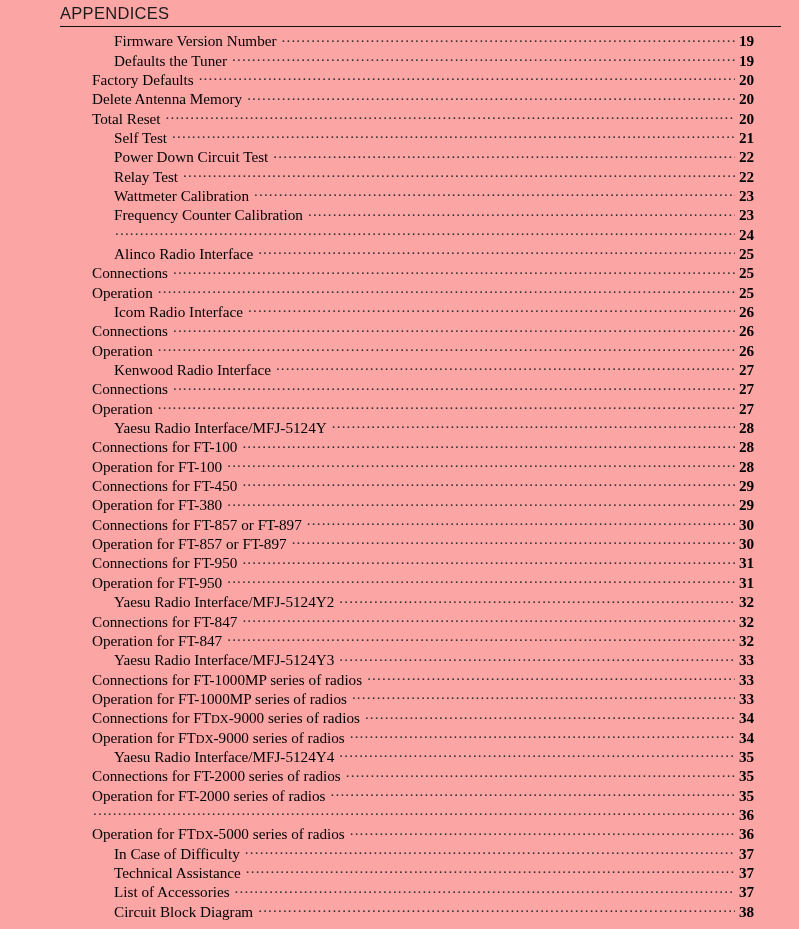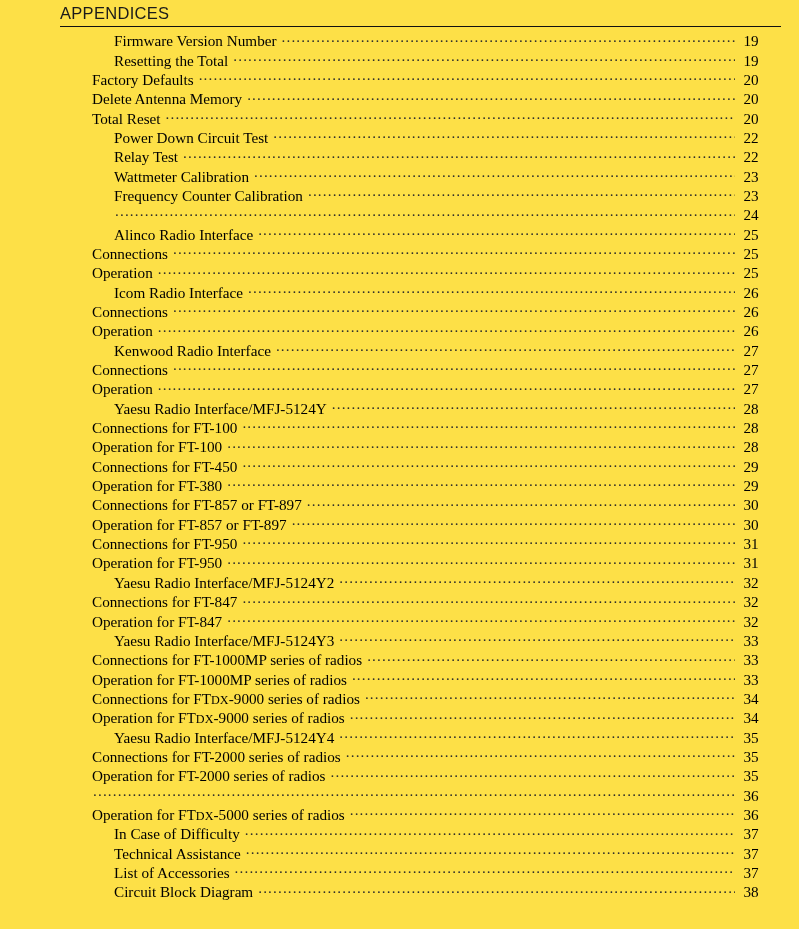--- a/index.html
+++ b/index.html
@@ -12,21 +12,21 @@
     width: 799px;
     height: 929px;
     font-family: "Liberation Serif", "DejaVu Serif", serif;
     color: #000000;
     overflow: hidden;
   }
   .page {
     position: relative;
     width: 799px;
     height: 929px;
-    background: #fde047;
+    background: #fca5a5;
   }
 
   
   .section-heading {
     position: absolute;
     left: 60px;
     top: 4px;
     font-family: "Liberation Sans", "DejaVu Sans", sans-serif;
     font-size: 16.5px;
     font-weight: 400;
@@ -80,22 +80,23 @@
     left: 0;
     bottom: 0.02em;
     letter-spacing: 1.15px;
     font-size: 15.2px;
     color: #2b2b2b;
     white-space: nowrap;
   }
   .toc-entry .page-num {
     flex: 0 0 auto;
     width: 24px;
-    text-align: center;
+    text-align: left;
     padding-left: 3px;
+    font-weight: bold;
   }
 
   
   .lvl-1 { padding-left: 114px; }
   .lvl-2 { padding-left: 92px; }
 
   
   .sc {
     font-size: 0.80em;
     letter-spacing: 0.1px;
@@ -111,40 +112,45 @@
 
   <div class="heading-rule"></div>
 
   <div class="toc" id="toc-list">
       <div class="toc-entry lvl-1">
         <span class="label">Firmware Version Number</span>
         <span class="leader"></span>
         <span class="page-num">19</span>
       </div>
       <div class="toc-entry lvl-1">
-        <span class="label">Resetting the Total</span>
+        <span class="label">Defaults the Tuner</span>
         <span class="leader"></span>
         <span class="page-num">19</span>
       </div>
       <div class="toc-entry lvl-2">
         <span class="label">Factory Defaults</span>
         <span class="leader"></span>
         <span class="page-num">20</span>
       </div>
       <div class="toc-entry lvl-2">
         <span class="label">Delete Antenna Memory</span>
         <span class="leader"></span>
         <span class="page-num">20</span>
       </div>
       <div class="toc-entry lvl-2">
         <span class="label">Total Reset</span>
         <span class="leader"></span>
         <span class="page-num">20</span>
       </div>
       <div class="toc-entry lvl-1">
+        <span class="label">Self Test</span>
+        <span class="leader"></span>
+        <span class="page-num">21</span>
+      </div>
+      <div class="toc-entry lvl-1">
         <span class="label">Power Down Circuit Test</span>
         <span class="leader"></span>
         <span class="page-num">22</span>
       </div>
       <div class="toc-entry lvl-1">
         <span class="label">Relay Test</span>
         <span class="leader"></span>
         <span class="page-num">22</span>
       </div>
       <div class="toc-entry lvl-1">

